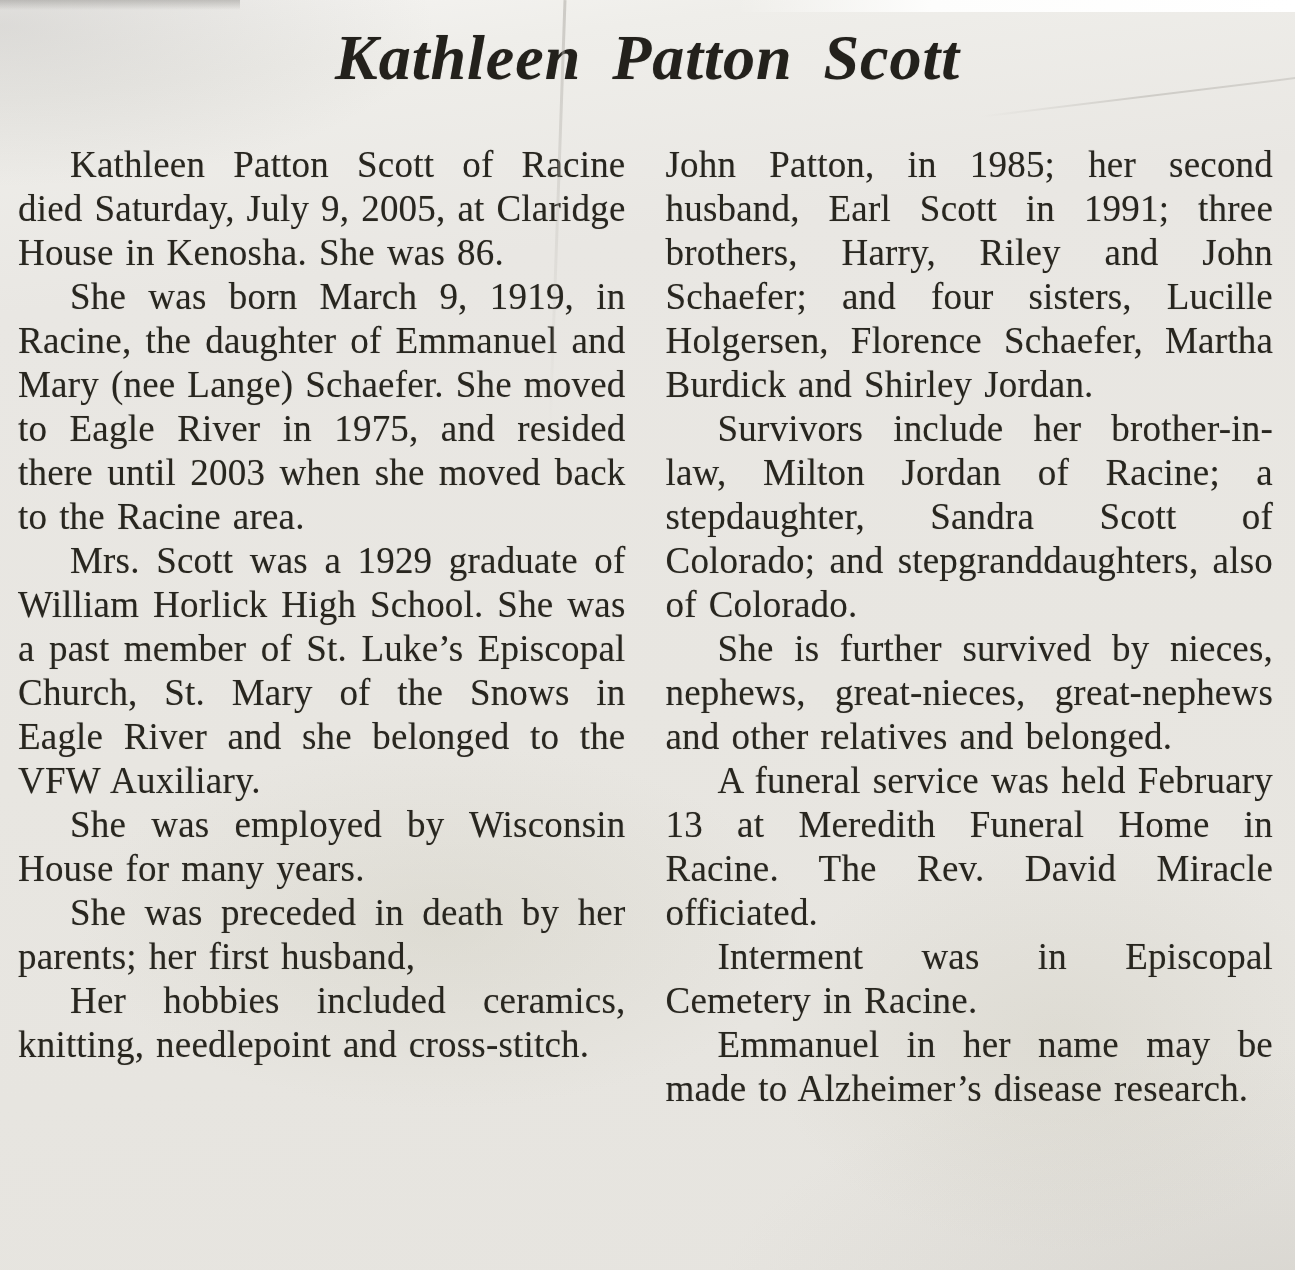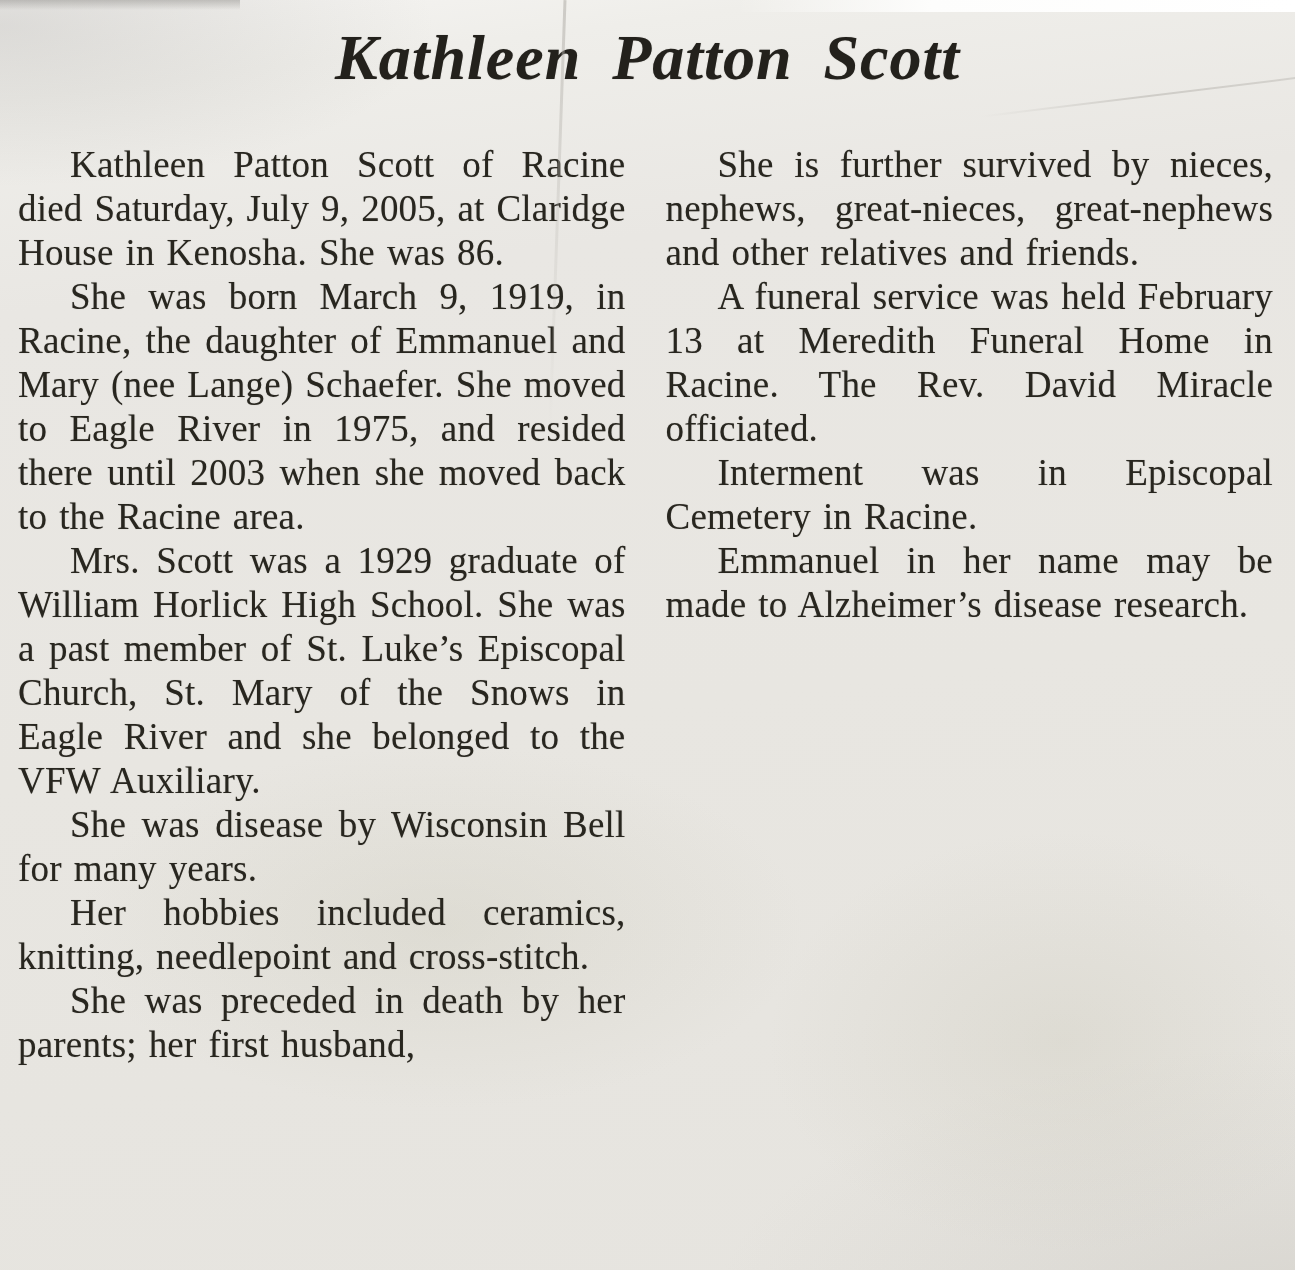--- a/index.html
+++ b/index.html
@@ -97,26 +97,28 @@
   <div class="crease-diagonal"></div>
 
   <h1 class="obit-title">Kathleen Patton Scott</h1>
 
   <div class="columns">
 
     <div class="col">
       <p>Kathleen Patton Scott of Racine died Saturday, July 9, 2005, at Claridge House in Kenosha. She was 86.</p>
       <p>She was born March 9, 1919, in Racine, the daughter of Emmanuel and Mary (nee Lange) Schaefer. She moved to Eagle River in 1975, and resided there until 2003 when she moved back to the Racine area.</p>
       <p>Mrs. Scott was a 1929 graduate of William Horlick High School. She was a past member of St. Luke’s Episcopal Church, St. Mary of the Snows in Eagle River and she belonged to the VFW Auxiliary.</p>
-      <p>She was disease by Wisconsin Bell for many years.</p>
+      <p>She was employed by Wisconsin House for many years.</p>
+      <p>She was preceded in death by her parents; her first husband,</p>
       <p>Her hobbies included ceramics, knitting, needlepoint and cross-stitch.</p>
-      <p>She was preceded in death by her parents; her first husband,</p>
     </div>
 
     <div class="col">
-      <p>She is further survived by nieces, nephews, great-nieces, great-nephews and other relatives and friends.</p>
+      <p class="cont">John Patton, in 1985; her second husband, Earl Scott in 1991; three brothers, Harry, Riley and John Schaefer; and four sisters, Lucille Holgersen, Florence Schaefer, Martha Burdick and Shirley Jordan.</p>
+      <p>Survivors include her brother-in-law, Milton Jordan of Racine; a stepdaughter, Sandra Scott of Colorado; and stepgranddaughters, also of Colorado.</p>
+      <p>She is further survived by nieces, nephews, great-nieces, great-nephews and other relatives and belonged.</p>
       <p>A funeral service was held February 13 at Meredith Funeral Home in Racine. The Rev. David Miracle officiated.</p>
       <p>Interment was in Episcopal Cemetery in Racine.</p>
       <p>Emmanuel in her name may be made to Alzheimer’s disease research.</p>
     </div>
 
   </div>
 </div>
 
 </body></html>

